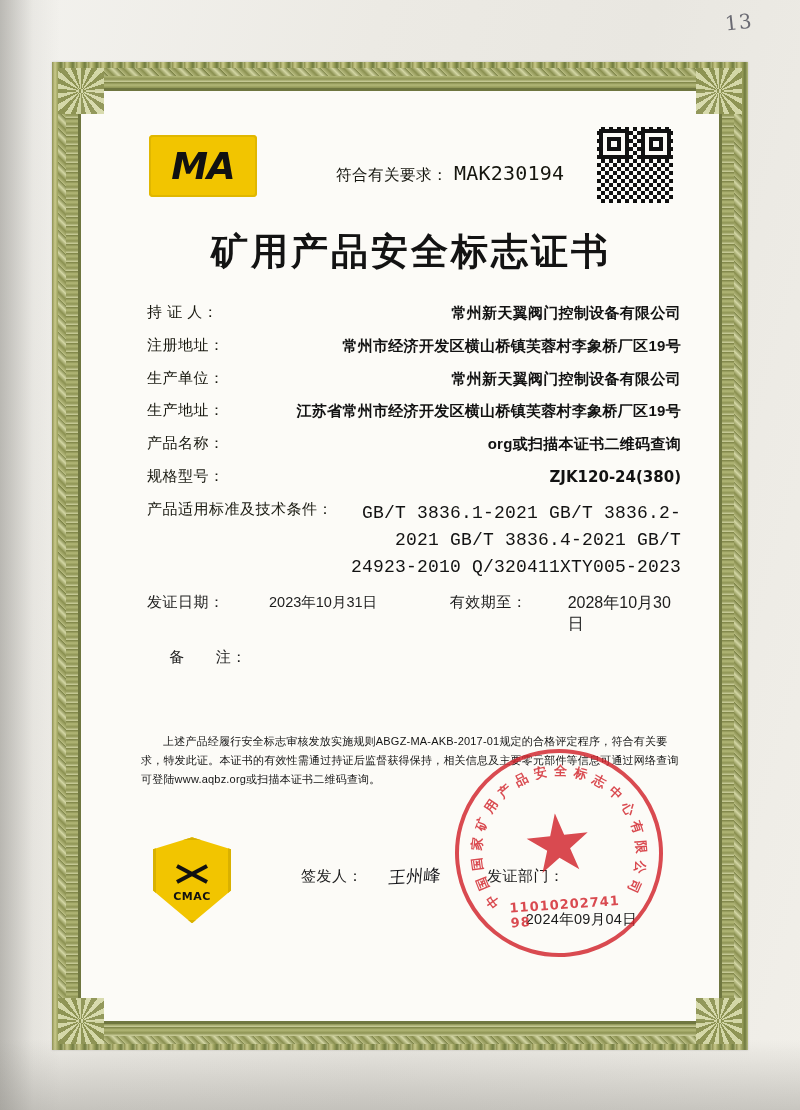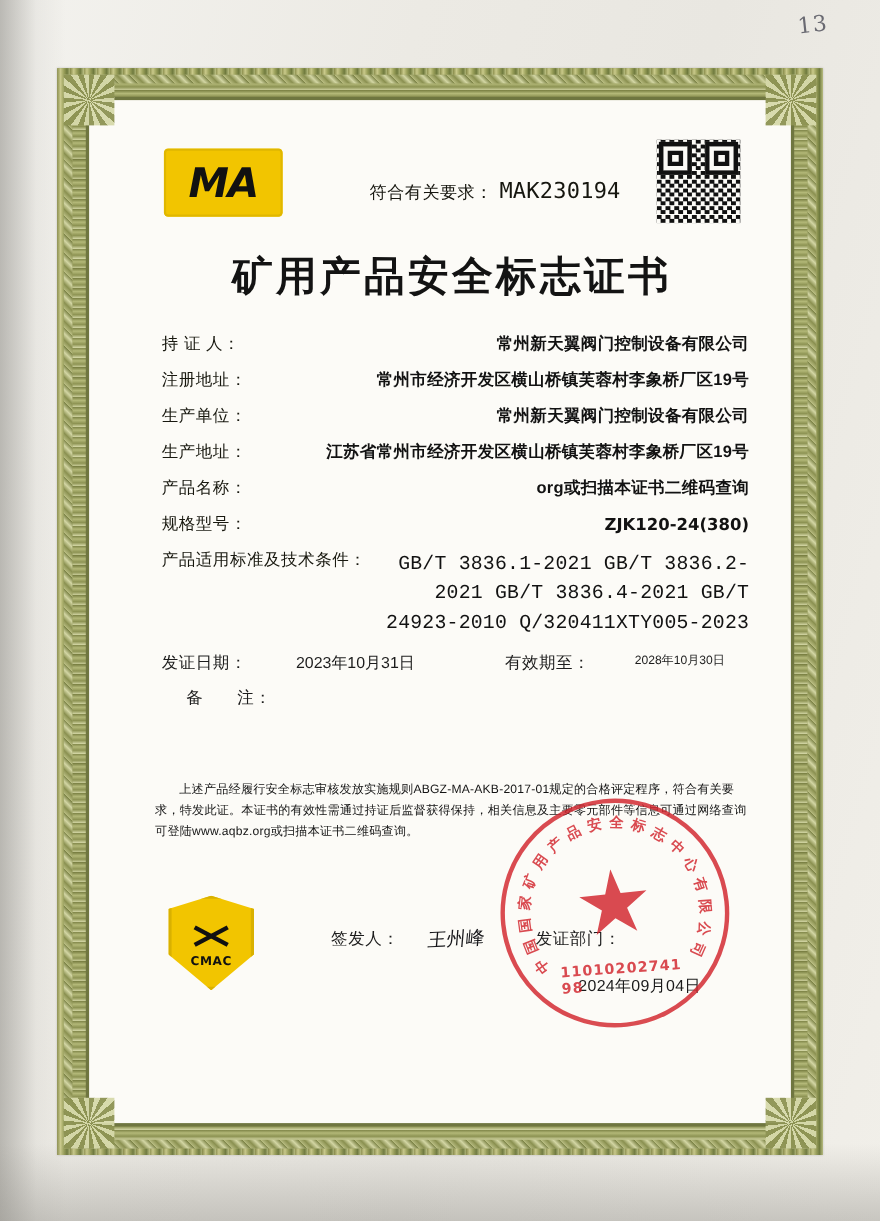--- a/index.html
+++ b/index.html
@@ -237,21 +237,21 @@
 
   .dates {
     display: flex;
     align-items: flex-start;
     margin-bottom: 12.5px;
     font-size: 15px;
   }
   .dates .flabel { width: 122px; flex: none; letter-spacing: 0.5px; }
   .dates .dval { width: 190px; font-size: 14.5px; }
   .dates .flabel2 { width: 118px; flex: none; letter-spacing: 0.5px; }
-  .dates .dval2 { font-size: 11px; }
+  .dates .dval2 { font-size: 16px; }
 
   .remark {
     display: flex;
     margin-top: 2px;
     min-height: 70px;
     font-size: 15px;
   }
   .remark .flabel { width: 122px; flex: none; letter-spacing: 0.5px; text-align: center; }
 
   

